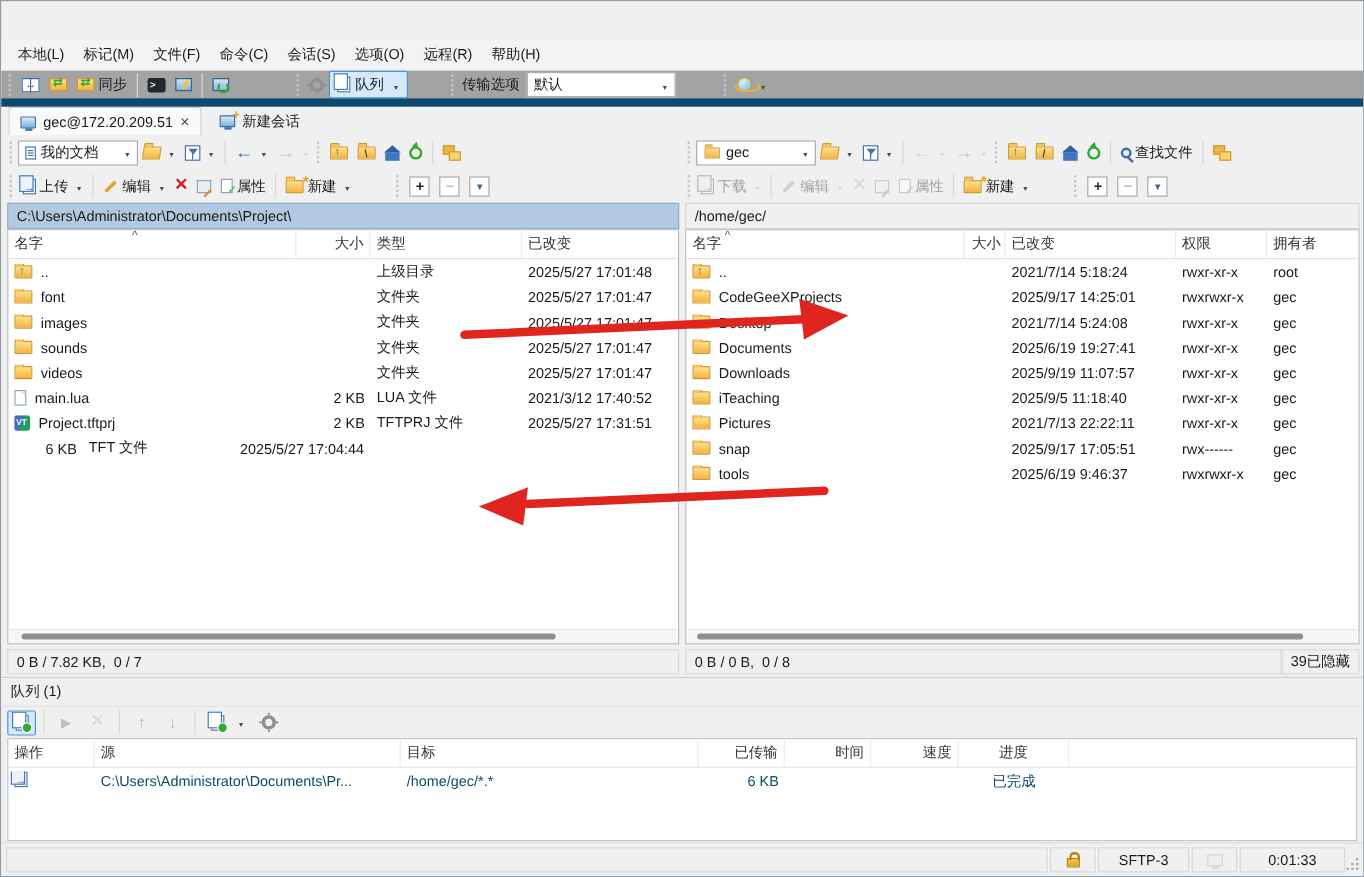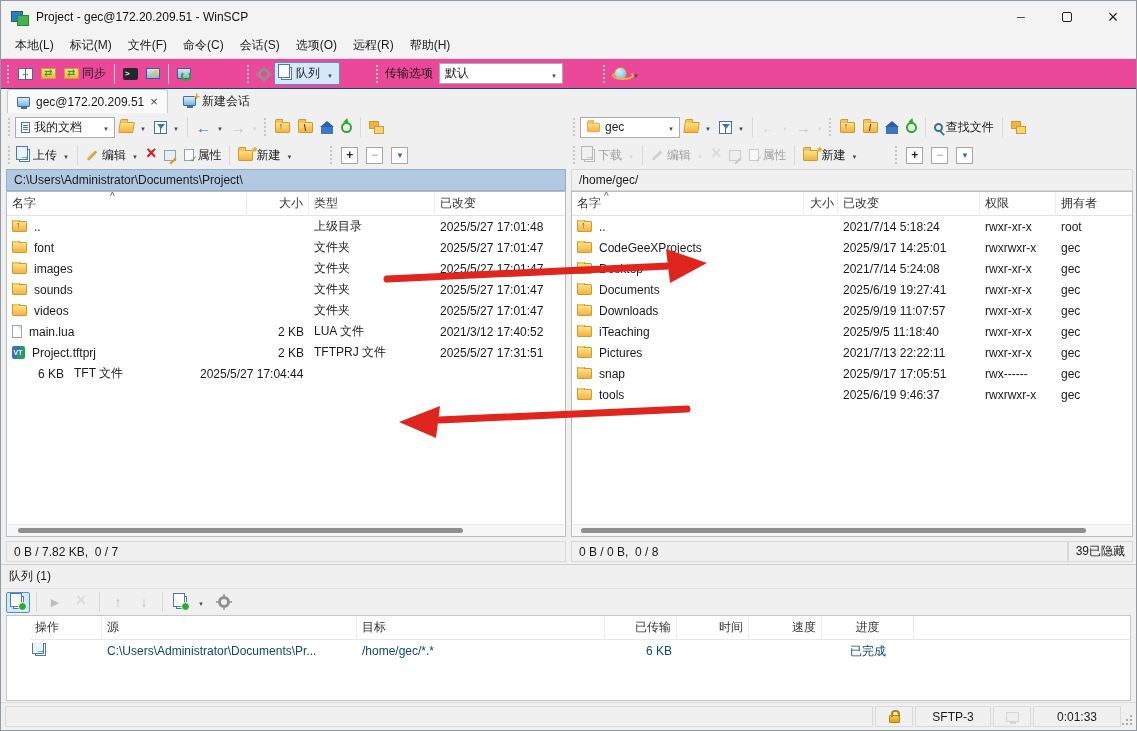--- a/index.html
+++ b/index.html
@@ -26,21 +26,21 @@
 
   .i-winscp{width:17px;height:13px;margin-left:10px;}
   .i-winscp::before{content:"";position:absolute;left:0;top:0;width:10px;height:9px;background:#2f7bc4;border:1px solid #1d5a96;}
   .i-winscp::after{content:"";position:absolute;left:6px;top:4px;width:10px;height:9px;background:#47b14f;border:1px solid #2a8534;}
 
   
   .menubar{position:absolute;top:32px;left:0;right:0;height:26px;background:#f3f3f3;display:flex;align-items:center;padding-left:6px;border-bottom:1px solid #e7e7e7;}
   .menu-item{padding:4px 8px;}
 
   
-  .toolbar{position:absolute;top:58px;left:0;right:0;height:30px;background:#ec4899;display:flex;align-items:center;padding-left:4px;border-bottom:1px solid #0c4a6e;}
+  .toolbar{position:absolute;top:58px;left:0;right:0;height:30px;background:#a3a3a3;display:flex;align-items:center;padding-left:4px;border-bottom:7px solid #0c4a6e;}
   .tbtn{display:flex;align-items:center;padding:3px 4px;gap:3px;}
   .btn-pressed{border:1px solid #4c94d8;background:#d6e9fb;border-radius:2px;padding:2px 6px;display:flex;align-items:center;gap:4px;}
   .combo{display:flex;align-items:center;gap:4px;background:#fff;border:1px solid #abadb3;height:21px;padding:0 5px;}
   .combo .dd{margin-left:auto;}
 
   
   .i-panels{width:15px;height:12px;background:#fff;border:1px solid #3a6ea5;}
   .i-panels::before{content:"";position:absolute;left:6px;top:-1px;width:1px;height:12px;background:#3a6ea5;}
   .i-panels::after{content:"↔";position:absolute;left:2px;top:-1px;color:#cf2020;font-size:9px;font-weight:bold;}
   .i-folder,.i-updir,.i-newfolder,.i-open{width:15px;height:11px;background:linear-gradient(#ffe08a,#f3b33f);border:1px solid #cf9a30;border-radius:1px;}
@@ -142,50 +142,39 @@
   .pstatus{height:27px;display:flex;align-items:center;background:#f0f0f0;padding-top:2px;justify-content:center;}
   .pstatus .cell{border:1px solid #d9d9d9;height:21px;display:flex;align-items:center;padding:0 7px;white-space:pre;background:#f0f0f0;}
   .pstatus .cell.grow{flex:1;}
 
   
   .queue{position:absolute;top:563px;left:0;right:0;height:140px;background:#f0f0f0;border-top:1px solid #cfcfcf;}
   .q-title{height:24px;display:flex;align-items:center;padding-left:8px;border-bottom:1px solid #e3e3e3;}
   .q-toolbar{height:26px;display:flex;align-items:center;padding-left:5px;gap:2px;}
   .qbtn{width:24px;height:21px;display:flex;align-items:center;justify-content:center;}
   .qbtn.on{border:1px solid #4c94d8;background:#d6e9fb;border-radius:2px;}
-  .q-table{position:absolute;top:50px;left:5px;right:5px;bottom:3px;background:#fff;border:1px solid #c6c6c6;padding-left:23px;}
+  .q-table{position:absolute;top:50px;left:5px;right:5px;bottom:3px;background:#fff;border:1px solid #c6c6c6;}
   .q-thead{display:flex;height:24px;align-items:center;border-bottom:1px solid #e8e8e8;}
   .q-tr{display:flex;height:22px;align-items:center;color:#0c4a6e;}
 
   
   .statusbar{position:absolute;bottom:0;left:0;right:0;height:28px;background:#f0f0f0;border-top:1px solid #dcdcdc;display:flex;align-items:center;padding:0 2px;}
   .sb-cell{border:1px solid #dadada;height:21px;display:flex;align-items:center;justify-content:center;background:#f0f0f0;margin-left:2px;}
   .sb-grow{flex:1;}
   .sb-grip{width:13px;height:21px;position:relative;}
   .sb-grip::after{content:"";position:absolute;right:2px;bottom:2px;width:2px;height:2px;background:#ababab;
      box-shadow:-4px 0 #ababab,-8px 0 #ababab,0 -4px #ababab,-4px -4px #ababab,0 -8px #ababab;}
 
   .arrows{position:absolute;inset:0;z-index:60;pointer-events:none;}
 </style>
 </head>
 <body>
 
 <div class="win">
 
-  <div class="titlebar">
-    <span class="ico i-winscp"></span>
-    <span class="title-text">Project - gec@172.20.209.51 - WinSCP</span>
-    <div class="winbtns">
-      <div class="wb wb-min"></div>
-      <div class="wb wb-max">
-          <i></i>
-        </div>
-      <div class="wb wb-close"></div>
-    </div>
-  </div>
 
   <div class="menubar">
 
   <span class="menu-item">本地(L)</span>
       <span class="menu-item">标记(M)</span>
       <span class="menu-item">文件(F)</span>
       <span class="menu-item">命令(C)</span>
       <span class="menu-item">会话(S)</span>
       <span class="menu-item">选项(O)</span>
       <span class="menu-item">远程(R)</span>

